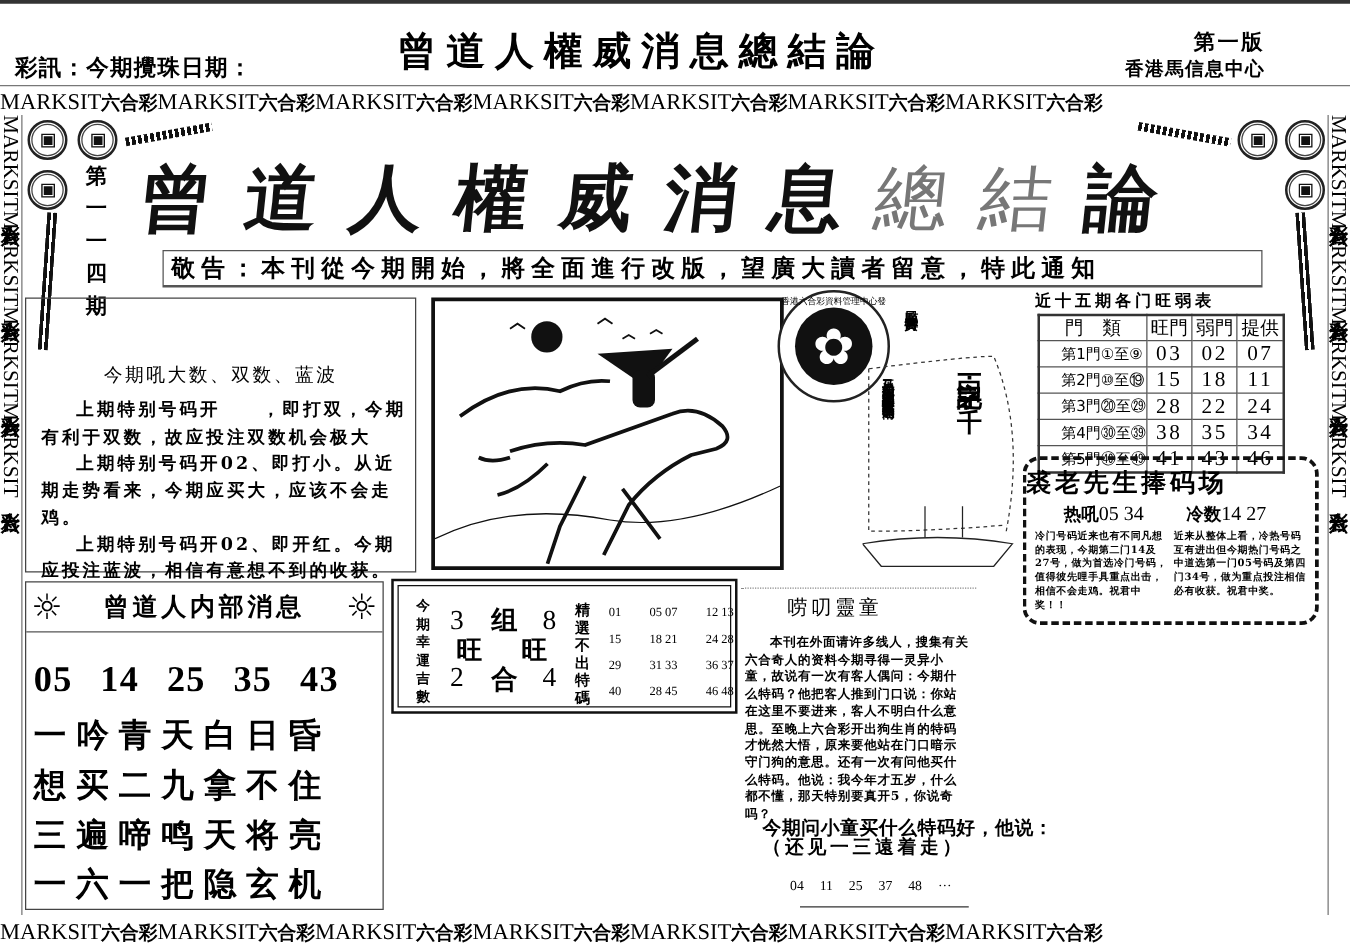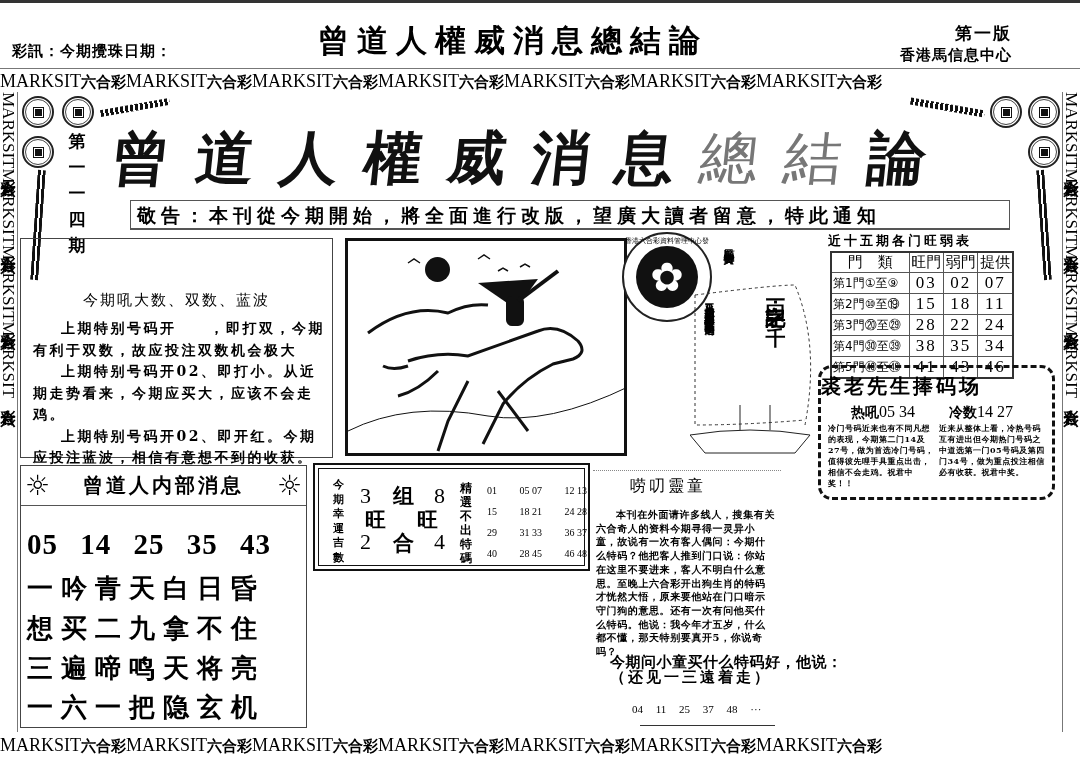--- a/index.html
+++ b/index.html
@@ -3,21 +3,21 @@
 <meta charset="utf-8">
 <style>
   * { box-sizing: border-box; margin: 0; padding: 0; }
   html, body { width: 1080px; height: 761px; background: #fff; overflow: hidden; }
   body { position: relative; font-family: "DejaVu Serif", serif; color: #000; }
 
   .abs { position: absolute; }
 
   
   .topline { left: 0; top: 0; width: 1080px; height: 3px; background: #333; }
-  .hdr-left { left: 12px; top: 42px; font-size: 15px; font-weight: bold; letter-spacing: 1px; }
+  .hdr-left { left: 12px; top: 42px; font-size: 18px; font-weight: bold; letter-spacing: 1px; }
   .hdr-title { left: 318px; top: 20px; font-size: 31px; font-weight: bold; letter-spacing: 8px; }
   .hdr-edition { left: 955px; top: 22px; font-size: 17px; font-weight: bold; letter-spacing: 2px; text-align: center; }
   .hdr-center { left: 900px; top: 46px; font-size: 15px; font-weight: bold; letter-spacing: 1px; }
 
   
   .strip-h { left: 0; width: 1080px; height: 24px; white-space: nowrap; overflow: hidden;
              font-family: "Liberation Serif", serif; font-size: 18px; line-height: 24px; }
   .strip-top { top: 68px; border-top: 1px solid #777; }
   .strip-bot { top: 733px; }
   .strip-v { top: 92px; width: 18px; height: 640px; overflow: hidden;
@@ -64,24 +64,24 @@
                   display: flex; align-items: center; justify-content: center; color: #fff; font-size: 40px; }
   .emblem-ring { position: absolute; left: 0; top: 2px; width: 100%; text-align: center; font-size: 7px; letter-spacing: 0; }
 
   
   .flag { left: 705px; top: 240px; width: 30px; height: 50px; font-size: 11px; line-height: 14px; writing-mode: vertical-rl; font-weight: bold; }
   .sail-text { left: 703px; top: 296px; font-size: 10px; line-height: 13px; font-weight: bold; writing-mode: vertical-rl; height: 95px; }
   .sail-big { left: 765px; top: 290px; font-size: 20px; line-height: 22px; writing-mode: vertical-rl; height: 140px; font-weight: bold; }
 
   
   .tbl-caption { left: 828px; top: 232px; font-size: 13px; font-weight: bold; letter-spacing: 3px; }
-  .strength { left: 830px; top: 251px; width: 184px; border-collapse: collapse; border: 2px solid #333; }
+  .strength { left: 830px; top: 251px; width: 198px; border-collapse: collapse; border: 2px solid #333; }
   .strength td, .strength th { border: 1px solid #555; height: 18px; font-family: "Liberation Serif", serif; }
   .strength th { font-size: 15px; font-weight: normal; font-family: "DejaVu Sans", sans-serif; }
-  .strength td.lbl { font-size: 12px; font-family: "DejaVu Sans", sans-serif; white-space: nowrap; width: 78px; padding-left: 1px; }
+  .strength td.lbl { font-size: 12px; font-family: "DejaVu Sans", sans-serif; white-space: nowrap; width: 78px; padding-left: 17px; }
   .strength td.num { font-size: 17px; text-align: center; letter-spacing: 2px; }
   .strength tr { height: 18px; }
 
   
   .lao { left: 818px; top: 365px; width: 237px; height: 135px; border: 3px dashed #111; border-radius: 14px; }
   .lao-title { position: absolute; left: 0; width: 100%; top: 5px; text-align: left; font-size: 20px; font-weight: bold; letter-spacing: 3px; }
   .lao-hot { position: absolute; left: 30px; top: 35px; font-size: 14px; font-weight: bold; }
   .lao-cold { position: absolute; left: 128px; top: 35px; font-size: 14px; font-weight: bold; }
   .lao-col { position: absolute; top: 55px; width: 106px; font-size: 8px; line-height: 11px; font-weight: bold; letter-spacing: 0.5px; }
   .lao-col.c1 { left: 7px; }

